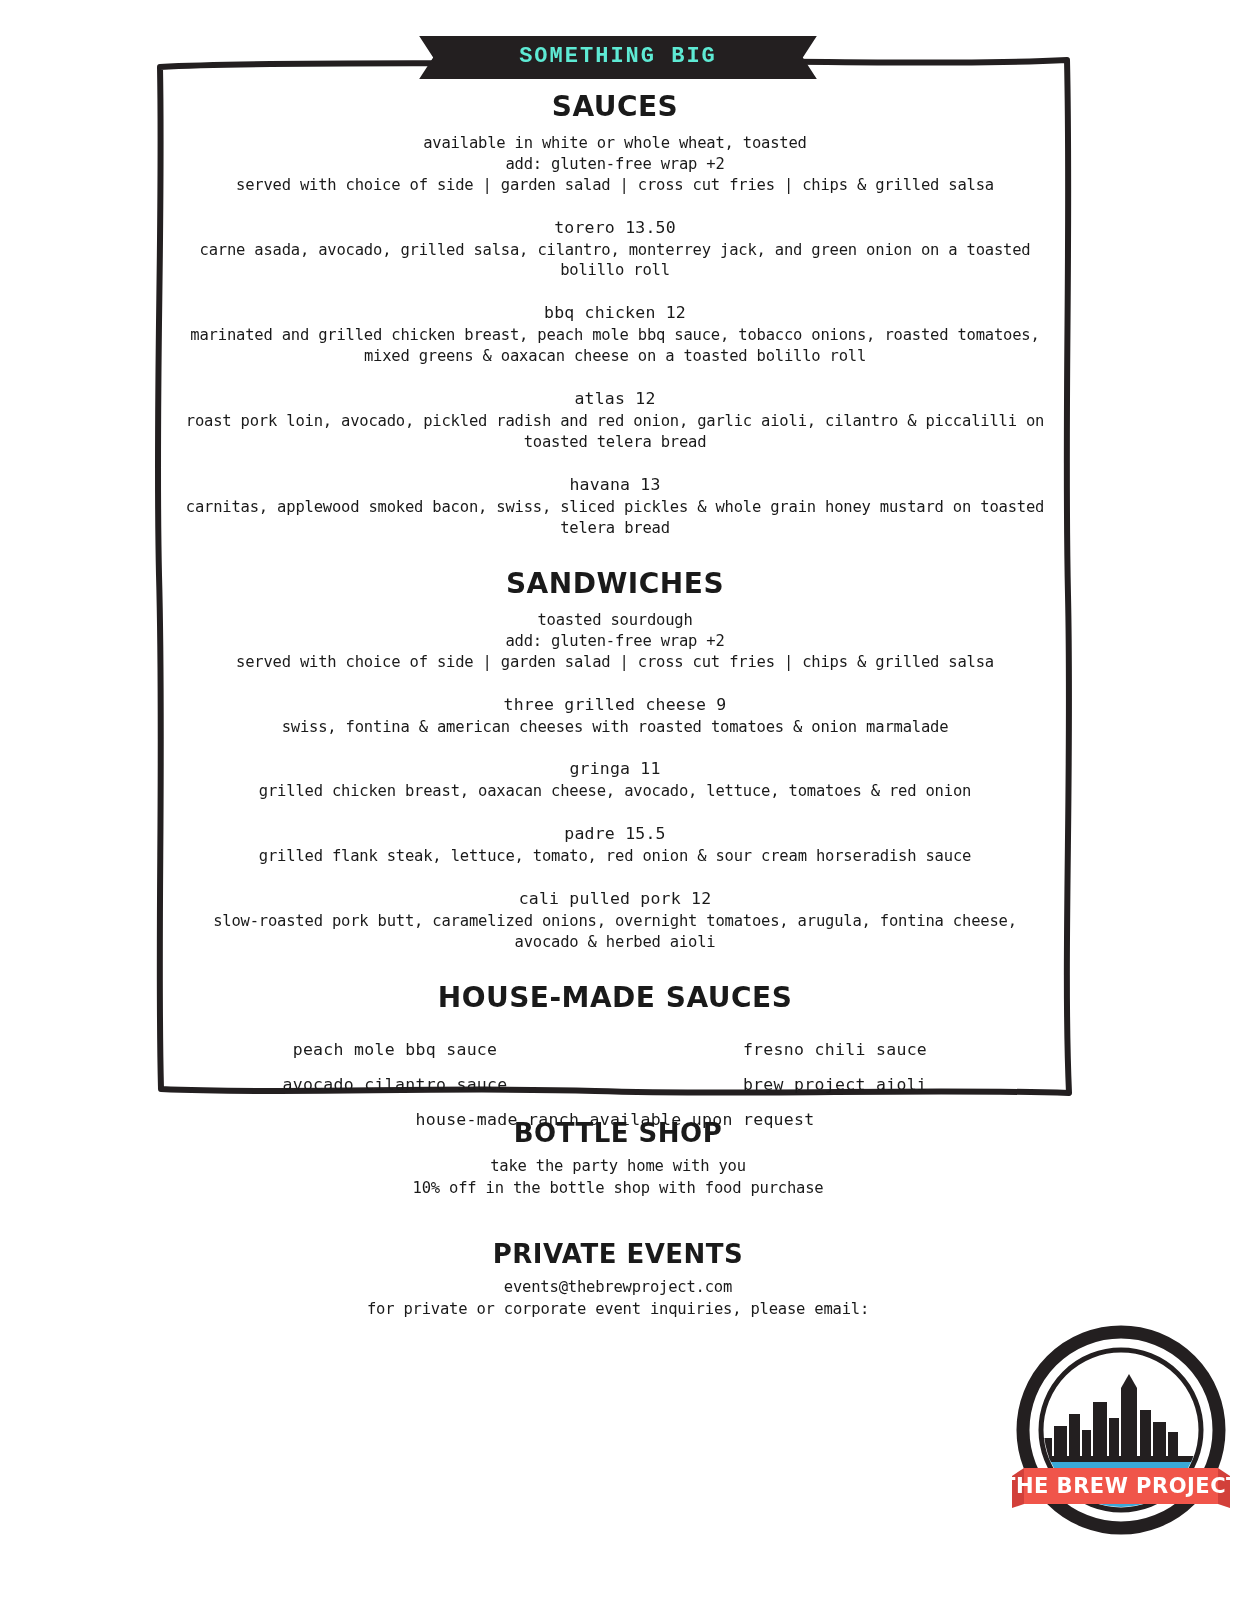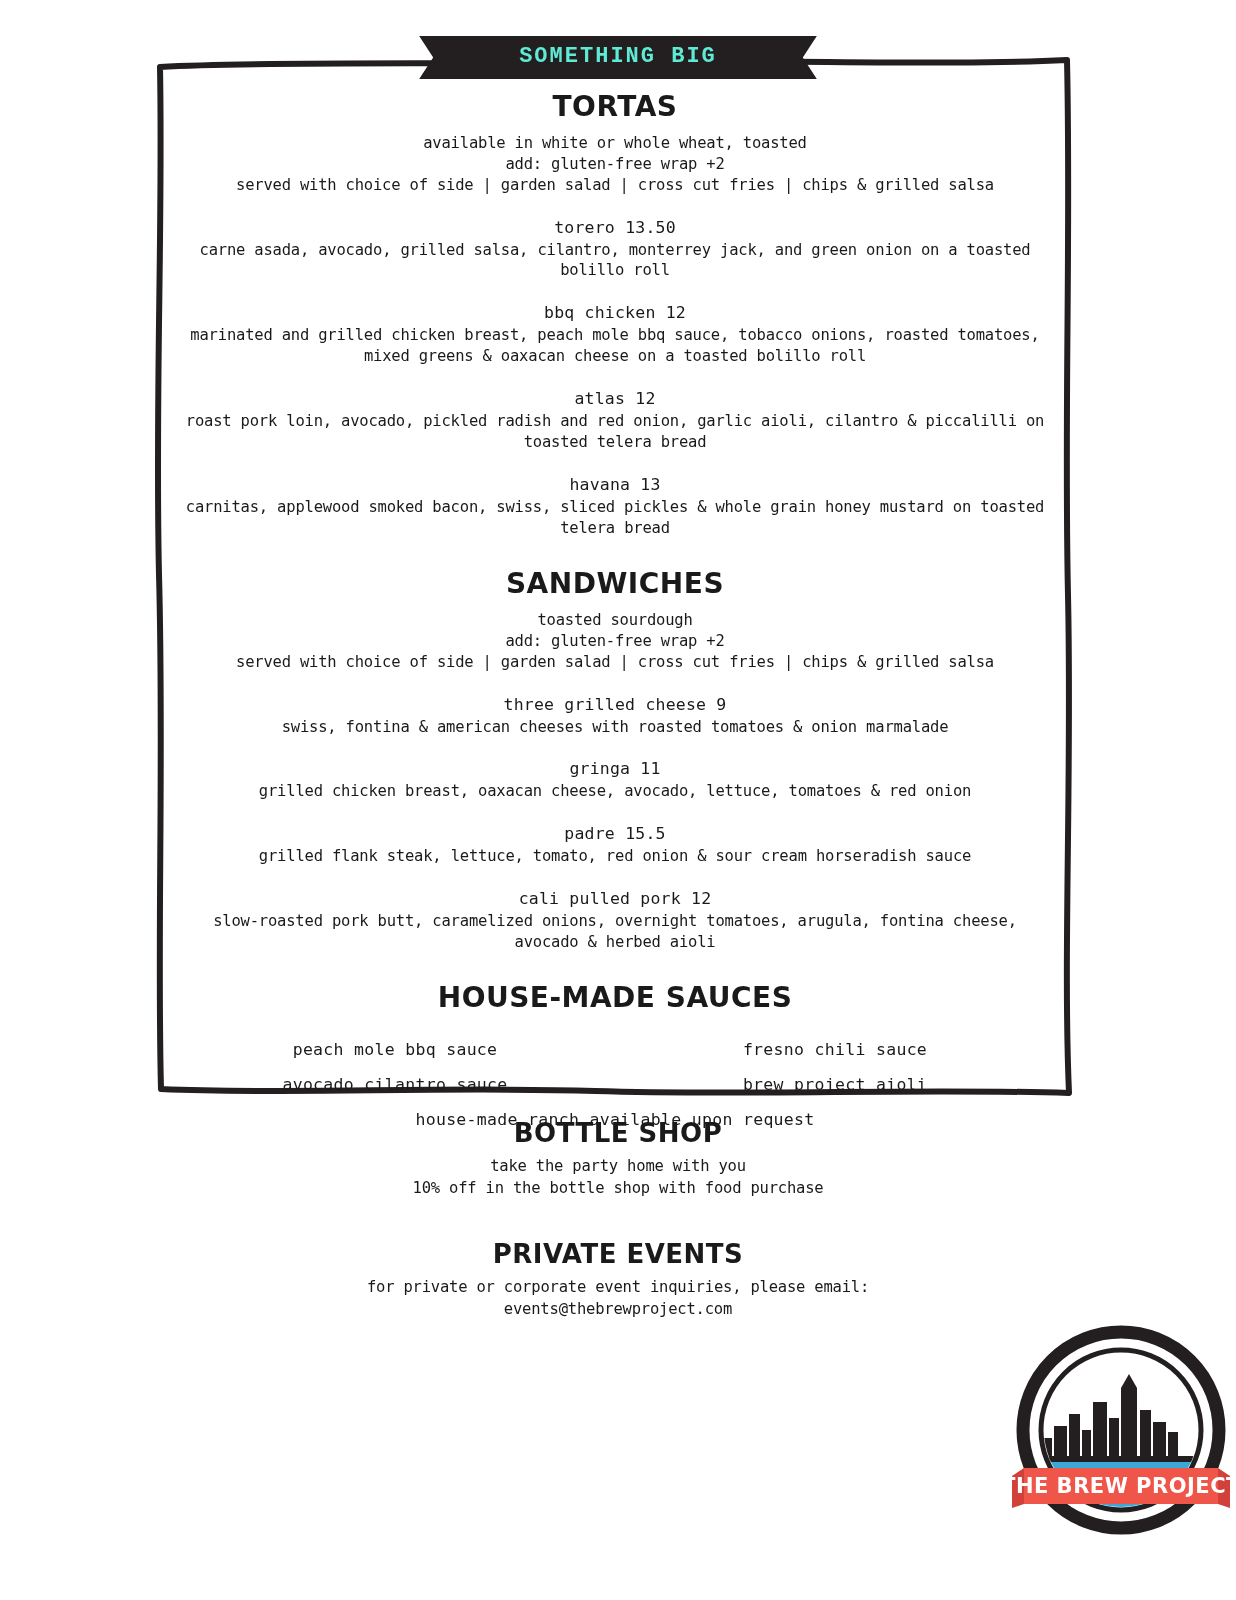--- a/index.html
+++ b/index.html
@@ -182,21 +182,21 @@
   <svg viewBox="0 0 918 1045" preserveAspectRatio="none" aria-hidden="true">
     <path d="M5 12 C 120 6, 300 10, 460 7 C 620 4, 790 11, 912 5
              C 916 180, 909 360, 913 540 C 917 720, 908 900, 914 1038
              C 760 1033, 600 1041, 440 1036 C 280 1031, 140 1040, 6 1034
              C 2 880, 9 700, 4 520 C 0 340, 8 170, 5 12 Z" fill="none" stroke="#231f20" stroke-width="6" stroke-linejoin="round"></path>
   </svg>
 </div>
 
 <div class="content">
 
-  <h2 class="section">TORTAS</h2>
+  <h2 class="section">SAUCES</h2>
   <div class="section-sub">
     <div>available in white or whole wheat, toasted</div>
     <div>add: gluten-free wrap +2</div>
     <div>served with choice of side | garden salad | cross cut fries | chips &amp; grilled salsa</div>
   </div>
 
   <div class="item">
     <div class="item-name">
       <span>torero</span>
       <span class="item-price">13.50</span>
@@ -279,22 +279,22 @@
 </div>
 
 <div class="below">
   <div class="block1">
     <h2>BOTTLE SHOP</h2>
     <p>take the party home with you</p>
     <p>10% off in the bottle shop with food purchase</p>
   </div>
   <div class="block2">
     <h2>PRIVATE EVENTS</h2>
+    <p>events@thebrewproject.com</p>
     <p>for private or corporate event inquiries, please email:</p>
-    <p>events@thebrewproject.com</p>
   </div>
 </div>
 
 <div class="logo-wrap">
   <div class="logo">
     <svg viewBox="0 0 230 230" width="230" height="230" aria-hidden="true">
 
       <circle cx="115" cy="112" r="98" fill="none" stroke="#231f20" stroke-width="13"></circle>
       <circle cx="115" cy="112" r="80" fill="none" stroke="#231f20" stroke-width="5"></circle>
 

